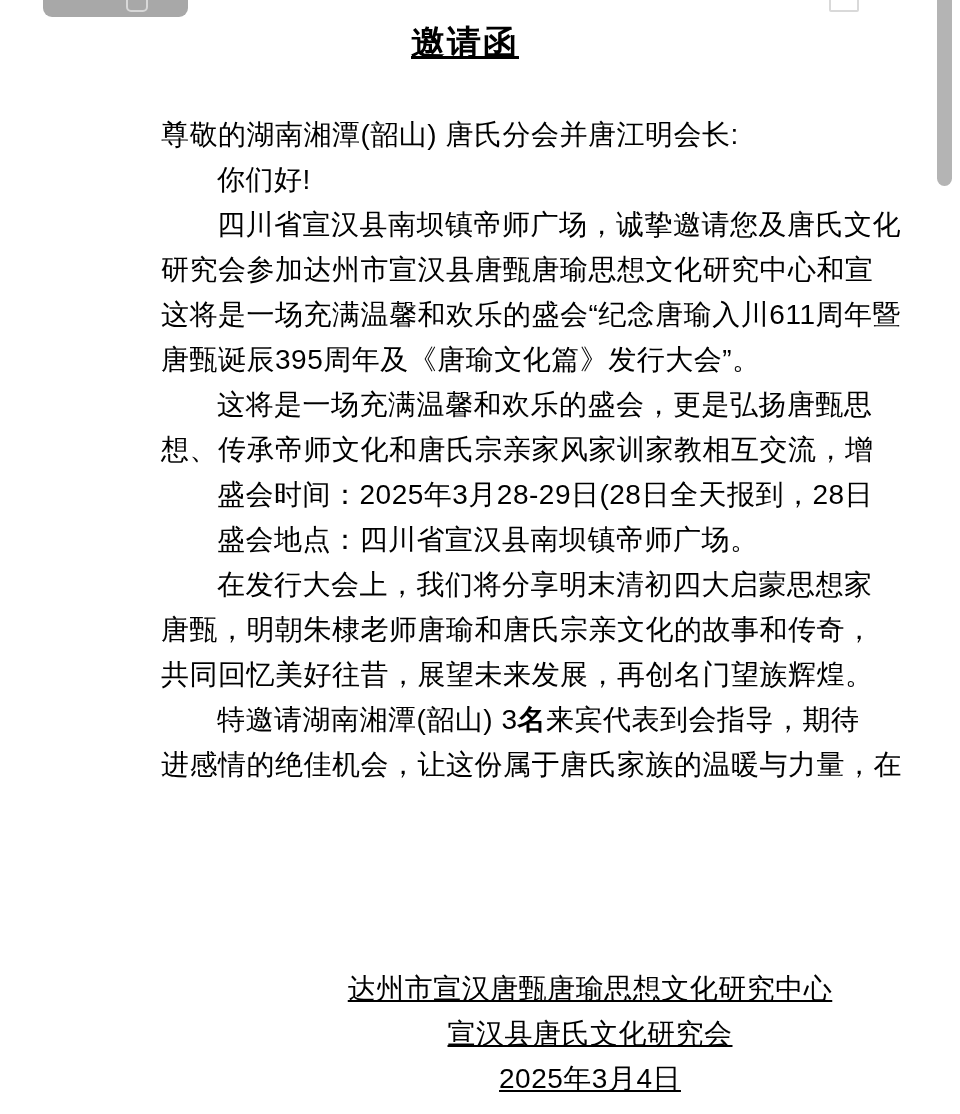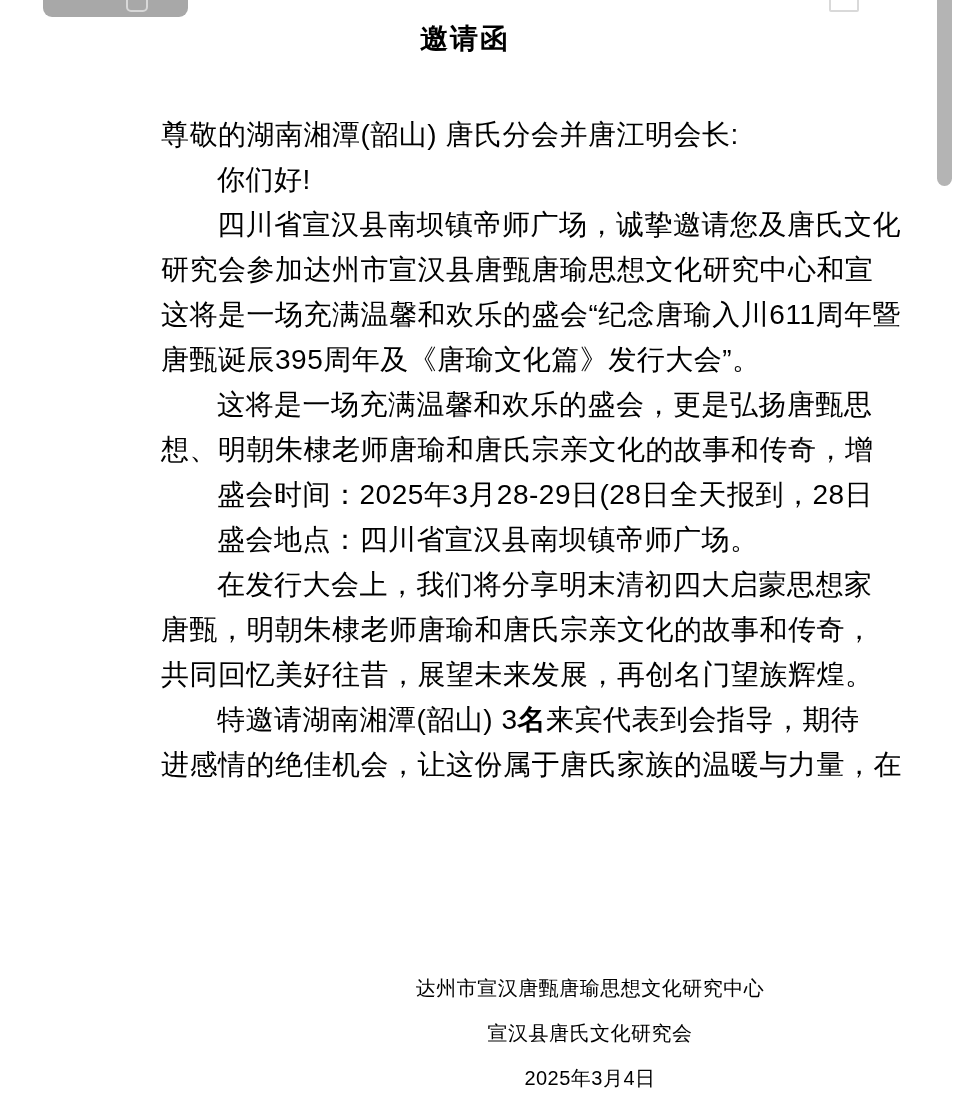--- a/index.html
+++ b/index.html
@@ -59,23 +59,24 @@
     height: 196px;
     background: #b4b4b4;
     border-radius: 8px;
   }
   .doc-title {
     position: absolute;
     left: 0;
     top: 20px;
     width: 930px;
     text-align: center;
-    font-size: 28px;
+    font-size: 34px;
     font-weight: 700;
     letter-spacing: 2px;
+    text-decoration: underline;
   }
   .doc-body {
     position: absolute;
     left: 143px;
     top: 112px;
     width: 700px;
   }
   .doc-line {
     height: 45px;
     line-height: 45px;
@@ -91,23 +92,24 @@
   .signature {
     position: absolute;
     left: 300px;
     top: 966px;
     width: 580px;
     text-align: center;
   }
   .signature .sig-line {
     height: 45px;
     line-height: 45px;
-    font-size: 20px;
+    font-size: 28px;
     letter-spacing: 0.5px;
     white-space: nowrap;
+    text-decoration: underline;
   }
 </style>
 </head>
 <body>
 
 <div class="stage">
 
   <div class="toolbar-fragment">
     <div class="inner-glyph"></div>
   </div>
@@ -117,21 +119,21 @@
   <div class="doc-title">邀请函</div>
 
   <div class="doc-body">
     <div class="doc-line">尊敬的湖南湘潭(韶山) 唐氏分会并唐江明会长:</div>
     <div class="doc-line ind">你们好!</div>
     <div class="doc-line ind">四川省宣汉县南坝镇帝师广场，诚挚邀请您及唐氏文化</div>
     <div class="doc-line">研究会参加达州市宣汉县唐甄唐瑜思想文化研究中心和宣</div>
     <div class="doc-line">这将是一场充满温馨和欢乐的盛会“纪念唐瑜入川611周年暨</div>
     <div class="doc-line">唐甄诞辰395周年及《唐瑜文化篇》发行大会”。</div>
     <div class="doc-line ind">这将是一场充满温馨和欢乐的盛会，更是弘扬唐甄思</div>
-    <div class="doc-line">想、明朝朱棣老师唐瑜和唐氏宗亲文化的故事和传奇，增</div>
+    <div class="doc-line">想、传承帝师文化和唐氏宗亲家风家训家教相互交流，增</div>
     <div class="doc-line ind">盛会时间：2025年3月28-29日(28日全天报到，28日</div>
     <div class="doc-line ind">盛会地点：四川省宣汉县南坝镇帝师广场。</div>
     <div class="doc-line ind">在发行大会上，我们将分享明末清初四大启蒙思想家</div>
     <div class="doc-line">唐甄，明朝朱棣老师唐瑜和唐氏宗亲文化的故事和传奇，</div>
     <div class="doc-line">共同回忆美好往昔，展望未来发展，再创名门望族辉煌。</div>
     <div class="doc-line ind"><span>特邀请湖南湘潭(韶山) 3</span><b>名</b><span>来宾代表到会指导，期待</span></div>
     <div class="doc-line">进感情的绝佳机会，让这份属于唐氏家族的温暖与力量，在</div>
   </div>
 
   <div class="signature">

